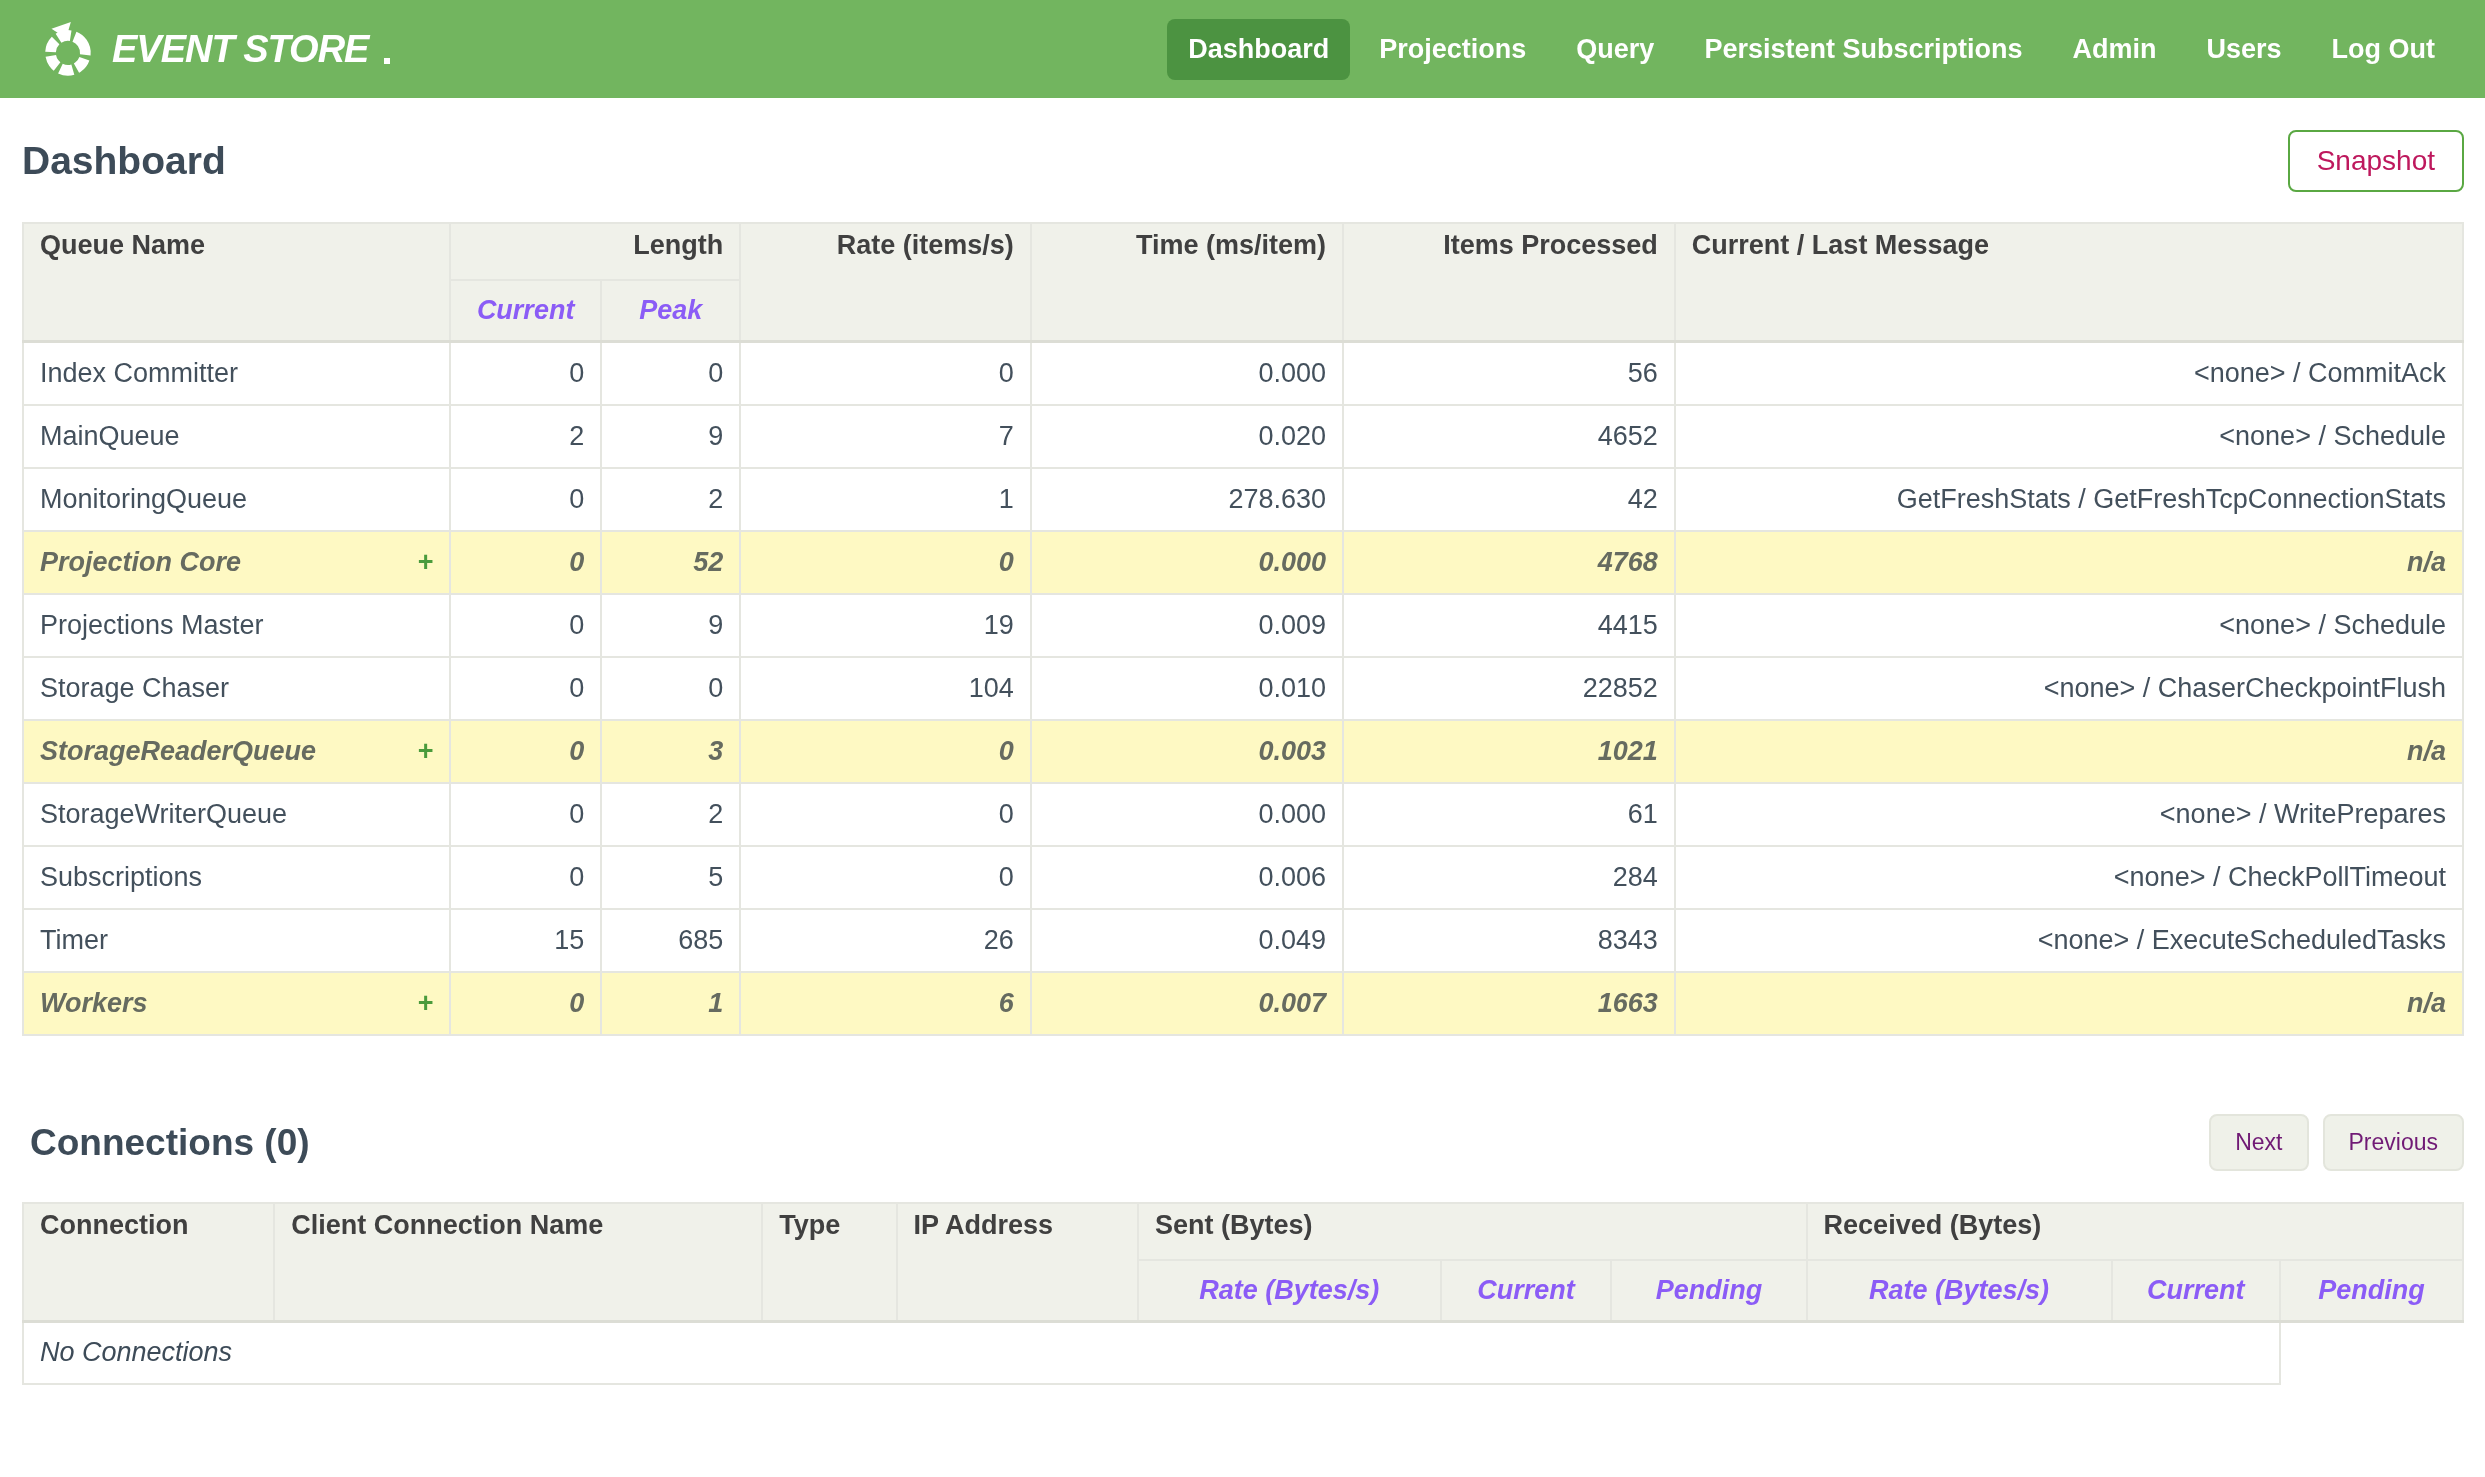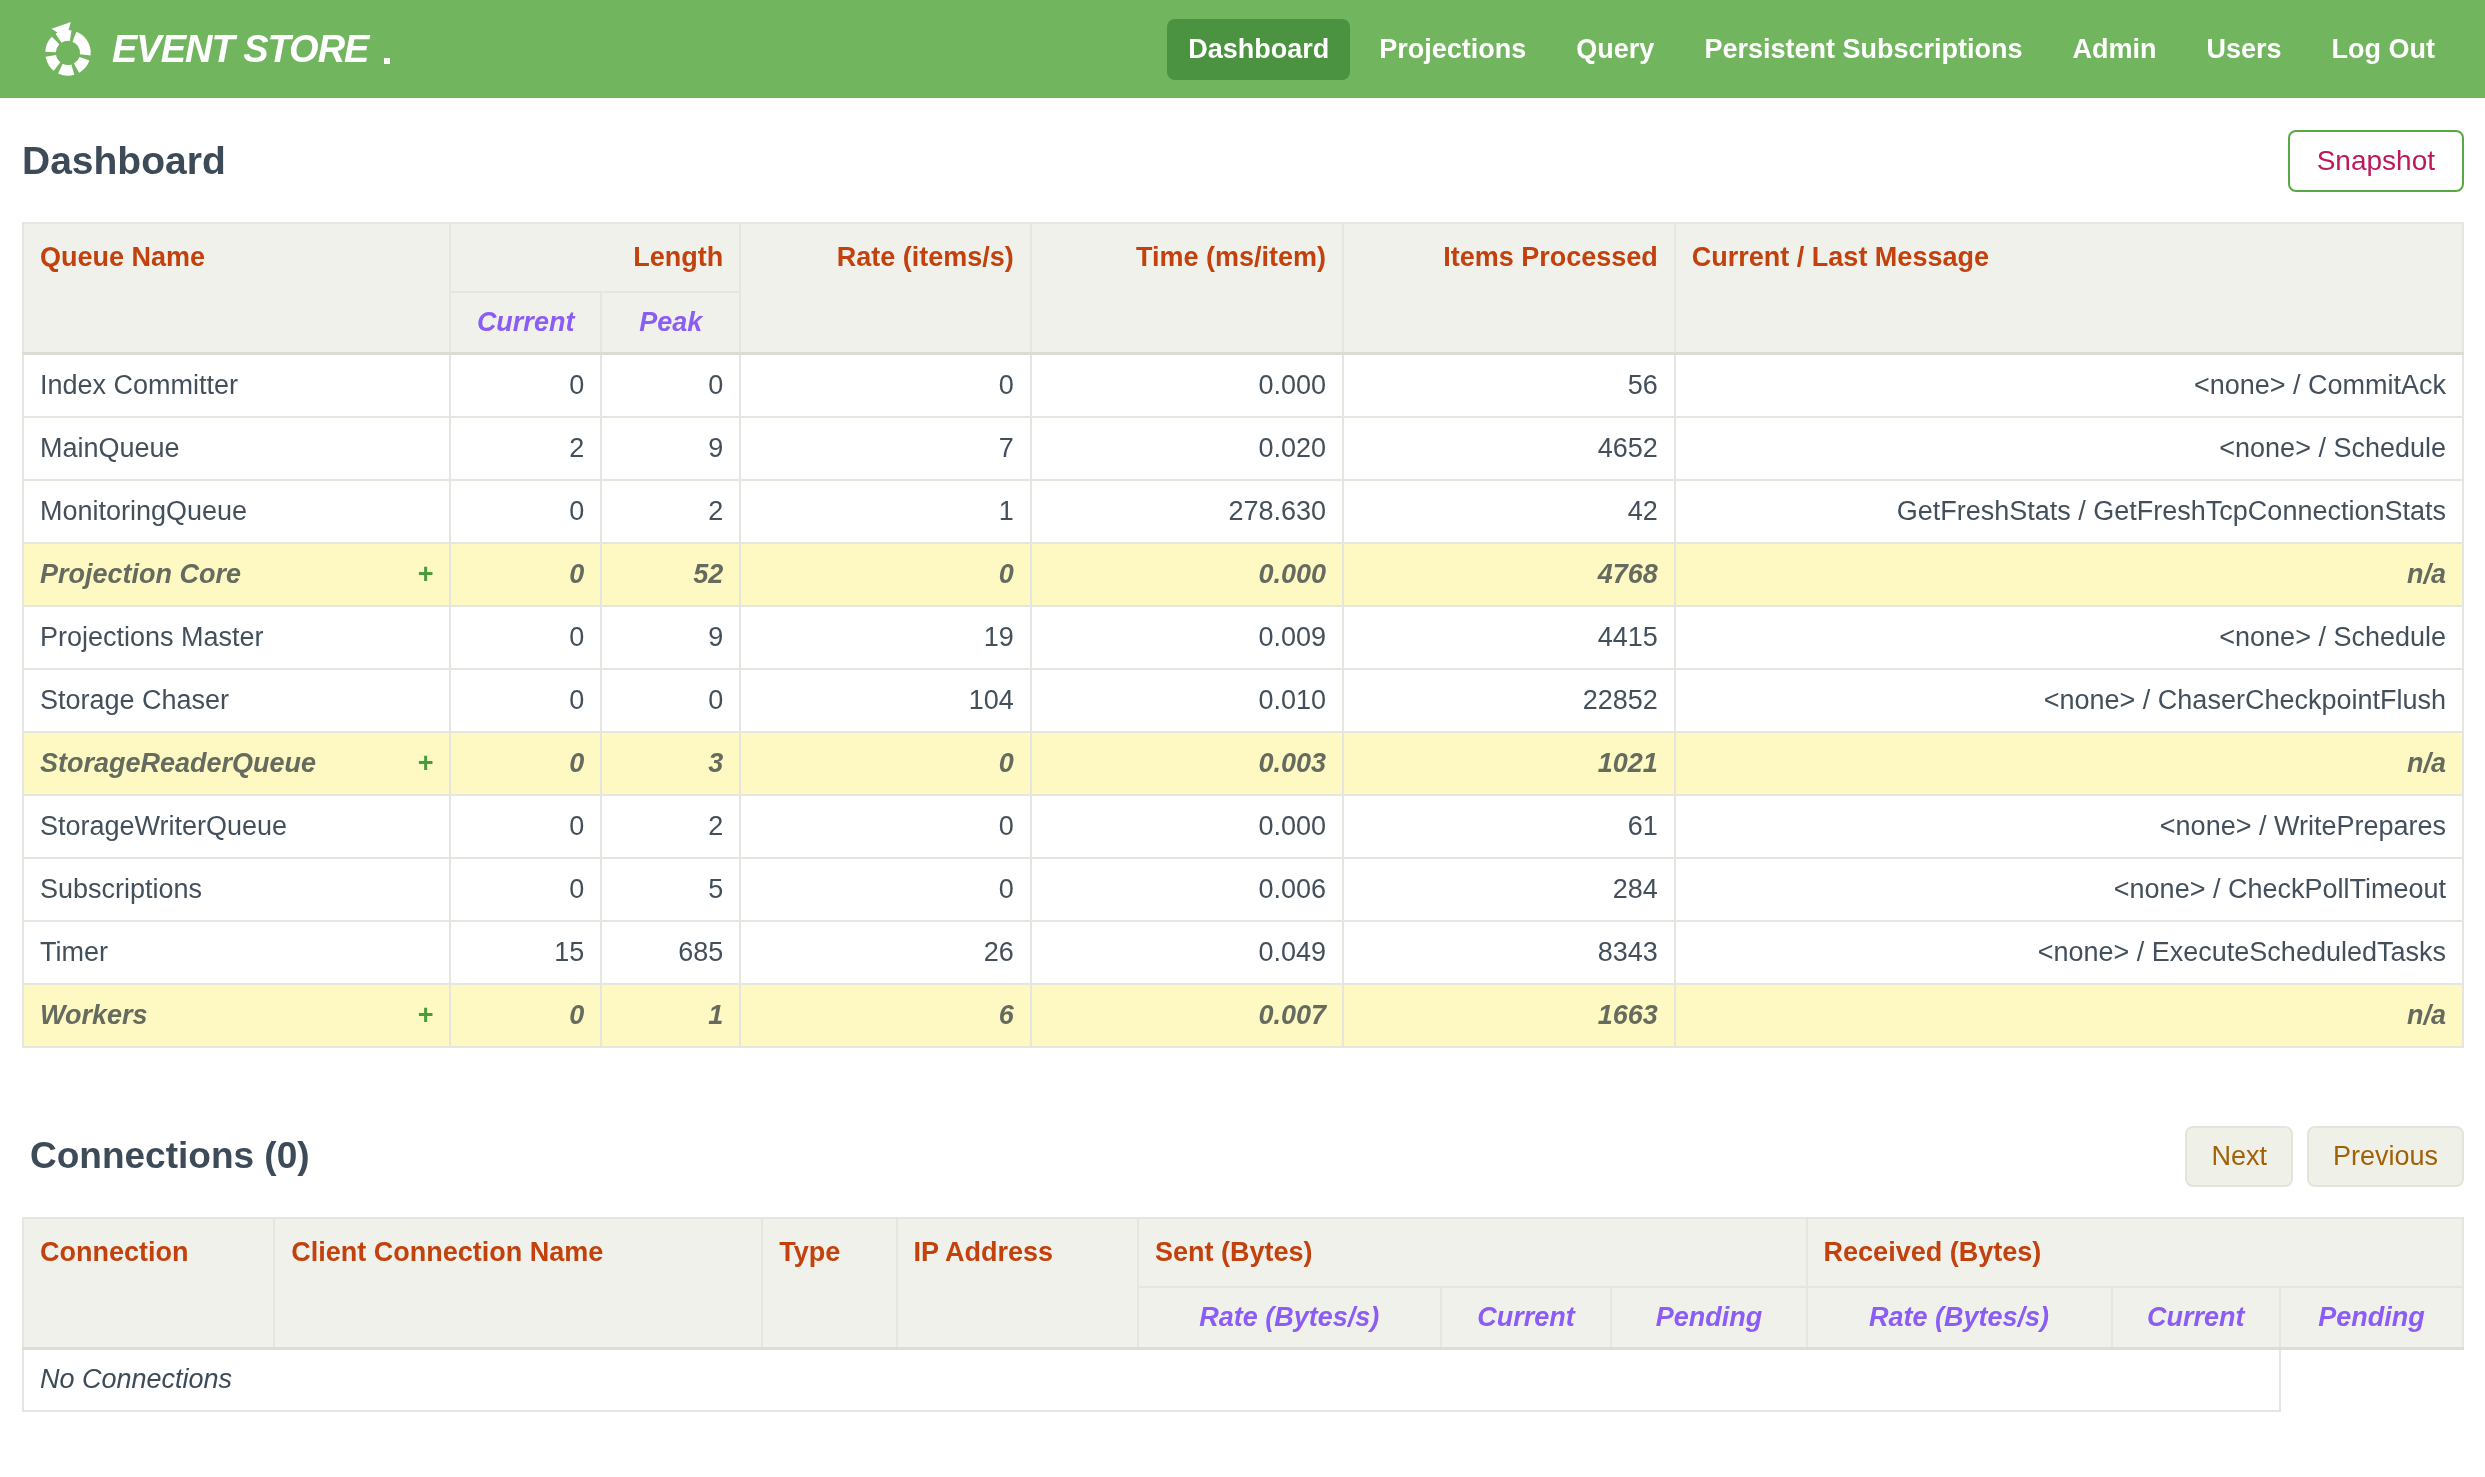--- a/index.html
+++ b/index.html
@@ -36,39 +36,39 @@
   h1.title { margin: 0; font-size: 39px; color: #3d4b58; }
   .btn-snapshot {
     font-family: Liberation Sans, sans-serif; font-size: 28px; color: #be185d; background: #fff;
     border: 2px solid #5aa843; border-radius: 8px; padding: 13px 27px; cursor: pointer;
   }
 
   
   table.grid { width: 100%; border-collapse: collapse; font-size: 27px; table-layout: fixed; }
   .grid th, .grid td { border: 2px solid #e5e6e0; padding: 0 16px; overflow: hidden; white-space: nowrap; }
   .grid thead th {
-    background: #f0f1ea; color: #c2410c; font-weight: bold;
-    vertical-align: top; padding-top: 18px; padding-bottom: 18px; text-align: right;
+    background: #f0f1ea; color: #404040; font-weight: bold;
+    vertical-align: top; padding-top: 6px; padding-bottom: 18px; text-align: right;
   }
   .grid thead { border-bottom: 3px solid #dcddd5; }
   .grid thead th.left { text-align: left; }
   .grid thead tr.subhead th {
     font-style: italic; color: #8b5cf6; padding-top: 14px; padding-bottom: 14px; text-align: center;
   }
   .grid tbody td { height: 63px; background: #fff; }
   td.num, td.msg { text-align: right; }
   tr.group td { background: #fef9c3; font-weight: bold; color: #666b60; font-style: italic; }
   .expand { float: right; color: #4a9b3c; font-weight: bold; cursor: pointer; }
 
   
   .conn-head { display: flex; justify-content: space-between; align-items: center; margin: 78px 0 30px 0; }
   h2.conn-title { margin: 8px; font-size: 37px; color: #3d4b58; }
   .pager { display: flex; gap: 14px; }
   .btn-disabled {
-    font-family: inherit; font-size: 27px; color: #a16207; background: #eff1e9;
+    font-family: inherit; font-size: 23px; color: #701a75; background: #eff1e9;
     border: 2px solid #e3e5dc; border-radius: 8px; padding: 13px 24px;
   }
   .empty-cell { font-style: italic; color: #3d4b58; border-radius: 13px; }
 </style>
 </head>
 <body>
 
 <header class="navbar">
   <div class="brand">
     <span style="display:inline-flex;">

